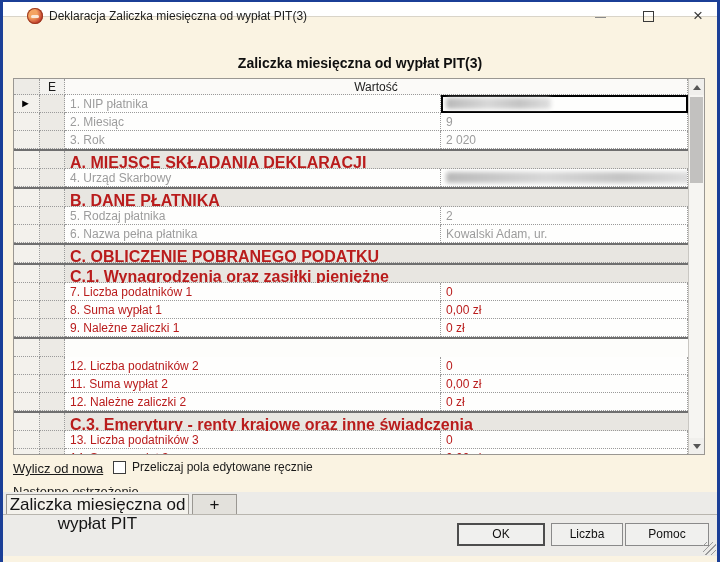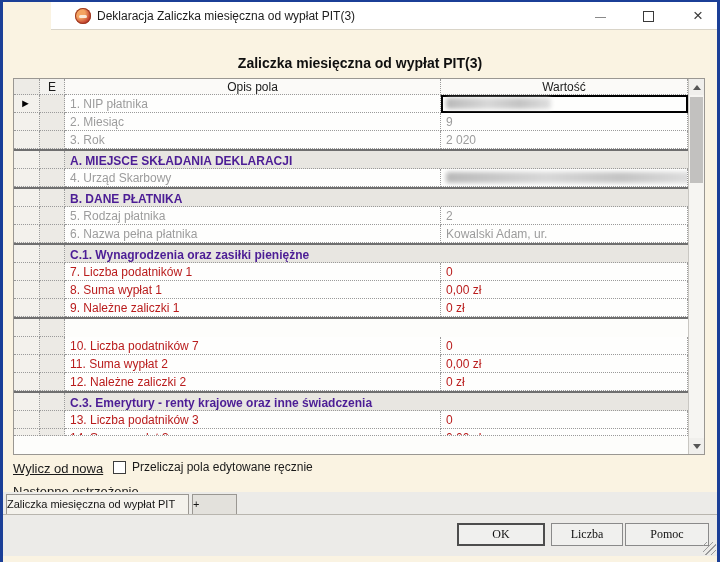--- a/index.html
+++ b/index.html
@@ -1,21 +1,21 @@
 <!DOCTYPE html>
 <html><head>
 <meta charset="utf-8">
 <style>
   * { margin:0; padding:0; box-sizing:border-box; }
   html,body { width:720px; height:562px; font-family:"Liberation Sans", sans-serif; }
   .win { position:relative; width:720px; height:562px; background:#1B3F97; overflow:hidden; }
   .inner { position:absolute; left:3px; right:3px; top:2px; bottom:6px; background:#FAF3E2; }
 
   
-  .titlebar { position:absolute; left:0; right:0; top:0; height:28px; background:#FFFFFF; border-bottom:1px solid #D9D4C8;margin-left:48px; }
+  .titlebar { position:absolute; left:0; right:0; top:0; height:15px; background:#FFFFFF; border-bottom:1px solid #D9D4C8; }
   .appicon { position:absolute; left:24px; top:6px; width:16px; height:16px; border-radius:50%;
              background:radial-gradient(circle at 35% 35%, #F4A461 0 30%, #C0392B 70%, #8E2418 100%);
              box-shadow: inset 0 0 0 1px #9c3a20; }
   .appicon::after { content:""; position:absolute; left:4px; top:7px; width:8px; height:3px; background:#FBE9D8; border-radius:2px; }
   .wtitle { position:absolute; left:46px; top:7px; font-size:12px; color:#1d1d1d; white-space:nowrap; }
   .wbtn { position:absolute; top:2px; width:26px; height:24px; cursor:pointer; }
   .wbtn.min { right:104px; } .wbtn.max { right:56px; } .wbtn.close { right:6px; }
   .glyph-min { position:absolute; left:8px; top:13px; width:11px; height:1px; background:#8a8a8a; }
   .glyph-max { position:absolute; left:8px; top:7px; width:11px; height:11px; border:1.5px solid #3a3a3a; }
   .glyph-close { position:absolute; left:0; top:0; width:26px; height:24px; text-align:center; line-height:24px; font-size:17px; color:#3a3a3a; }
@@ -34,21 +34,21 @@
   .c-e   { width:25px; flex:0 0 25px; background:#ECEAE5; }
   .c-label { width:376px; flex:0 0 376px; background:#FEFEFD; padding:2px 0 0 5px; font-size:12px; }
   .c-value { flex:1 1 auto; background:#FEFEFD; padding:2px 0 0 5px; font-size:12px; }
   .thead { height:16px; }
   .thead .cell { font-size:12px; text-align:center; padding-top:1px; color:#1b1b1b; }
   .thead .c-sel { background:#EDEBE6; }
   .thead .c-e { background:#F3F2EF; }
   .thead .c-label, .thead .c-value { background:#FBFAF8; padding-left:0; }
   .trow.fieldrow { height:18px; }
   .trow.sectionrow { height:20px; border-top:2px solid #6F6F6F; }
-  .c-span { flex:1 1 auto; background:#E8E6E1; font-size:12px; font-weight:bold; color:#4c1d95;
+  .c-span { flex:1 1 auto; background:#E8E6E1; font-size:16px; font-weight:bold; color:#b91c1c;
             padding:3px 0 0 5px; border-bottom:1px dotted #9a9a9a; }
   .muted .c-label, .muted .c-value { color:#9C9C9C; }
   .fieldrow .c-label, .fieldrow .c-value { color:#b91c1c; }
   .muted.fieldrow .c-label, .muted.fieldrow .c-value { color:#9C9C9C; }
   .selarrow { position:absolute; left:6px; top:2px; font-size:11px; color:#000; }
   .selectedcell { outline:2px solid #000; outline-offset:-2px; }
   .blurval { display:inline-block; height:11px; margin-top:1px; border-radius:3px;
              background:linear-gradient(90deg,#b9b9b9,#d8d8d8 40%,#c4c4c4 70%,#e0e0e0); filter:blur(2px); }
   .blur-short { width:105px; } .blur-long { width:250px; }
   .partial { height:7px !important; border-bottom:none; }
@@ -67,28 +67,28 @@
   .link { position:absolute; font-size:13px; color:#1a1a1a; text-decoration:underline; cursor:pointer; white-space:nowrap; }
   .link.recalc { left:10px; top:419px; }
   .link.nextwarn { left:10px; top:442px; }
   .cbwrap { position:absolute; left:110px; top:418px; display:flex; align-items:center; }
   .cbox { width:13px; height:13px; background:#fff; border:1px solid #3c3c3c; cursor:pointer; }
   .cblabel { margin-left:6px; font-size:12px; color:#1a1a1a; white-space:nowrap; }
 
   
   .bottom { position:absolute; left:0; right:0; top:490px; bottom:0; background:#ECEBE8; }
   .tab { position:absolute; top:2px; height:20px; border:1px solid #9a9792; border-bottom:none;
-         font-size:11px; line-height:19px; cursor:pointer; color:#141414; }
+         font-size:17px; text-align:center; line-height:19px; cursor:pointer; color:#141414; }
   .tab.active { left:3px; width:183px; background:#F4F2EC; }
   .tab.add { left:189px; width:45px; background:#E3E1DC; }
   .tabline { position:absolute; left:0; right:0; top:22px; height:1px; background:#B8B5AE; }
 
   .btn { position:absolute; top:31px; height:23px; background:#F0F0EE; border:1px solid #8a8a8a;
          font-size:12px; color:#111; text-align:center; line-height:21px; cursor:pointer;
-         font-family:Liberation Serif, serif; }
+         font-family:Liberation Sans, sans-serif; }
   .btn.ok { right:172px; width:88px; border:2px solid #4d4d4d; line-height:19px; }
   .btn.cancel { right:94px; width:72px; }
   .btn.help { right:8px; width:84px; }
   .grip { position:absolute; right:1px; bottom:1px; width:13px; height:13px;
           background:repeating-linear-gradient(315deg, transparent 0 3px, #9a9a9a 3px 4px); cursor:nwse-resize; }
 </style>
 </head>
 <body>
 
 <div class="win">
@@ -109,21 +109,20 @@
     </div>
 
     <div class="main">
       <div class="heading">Zaliczka miesięczna od wypłat PIT(3)</div>
 
       <div class="datatable">
         <div class="rowswrap">
           <div class="trow thead">
             <div class="cell c-sel"></div>
             <div class="cell c-e">E</div>
-            <div class="cell c-label">Opis pola</div>
             <div class="cell c-value">Wartość</div>
           </div>
           <div>
               <div class="trow fieldrow muted">
                 <div class="cell c-sel">
                   <div class="selarrow">►</div>
                 </div>
                 <div class="cell c-e"></div>
                 <div class="cell c-label">1. NIP płatnika</div>
                 <div class="cell c-value selectedcell"><div class="blurval blur-short"></div></div>
@@ -164,20 +163,25 @@
               </div>
               <div class="trow fieldrow muted">
                 <div class="cell c-sel"></div>
                 <div class="cell c-e"></div>
                 <div class="cell c-label">6. Nazwa pełna płatnika</div>
                 <div class="cell c-value">Kowalski Adam, ur.</div>
               </div>
               <div class="trow sectionrow">
                 <div class="cell c-sel"></div>
                 <div class="cell c-e"></div>
+                <div class="c-span">C. OBLICZENIE POBRANEGO PODATKU</div>
+              </div>
+              <div class="trow sectionrow">
+                <div class="cell c-sel"></div>
+                <div class="cell c-e"></div>
                 <div class="c-span">C.1. Wynagrodzenia oraz zasiłki pieniężne</div>
               </div>
               <div class="trow fieldrow">
                 <div class="cell c-sel"></div>
                 <div class="cell c-e"></div>
                 <div class="cell c-label">7. Liczba podatników 1</div>
                 <div class="cell c-value">0</div>
               </div>
               <div class="trow fieldrow">
                 <div class="cell c-sel"></div>
@@ -191,21 +195,21 @@
                 <div class="cell c-label">9. Należne zaliczki 1</div>
                 <div class="cell c-value">0 zł</div>
               </div>
               <div class="trow sectionrow">
                 <div class="cell c-sel"></div>
                 <div class="cell c-e"></div>
               </div>
               <div class="trow fieldrow">
                 <div class="cell c-sel"></div>
                 <div class="cell c-e"></div>
-                <div class="cell c-label">10. Liczba podatników 7</div>
+                <div class="cell c-label">12. Liczba podatników 2</div>
                 <div class="cell c-value">0</div>
               </div>
               <div class="trow fieldrow">
                 <div class="cell c-sel"></div>
                 <div class="cell c-e"></div>
                 <div class="cell c-label">11. Suma wypłat 2</div>
                 <div class="cell c-value">0,00 zł</div>
               </div>
               <div class="trow fieldrow">
                 <div class="cell c-sel"></div>

